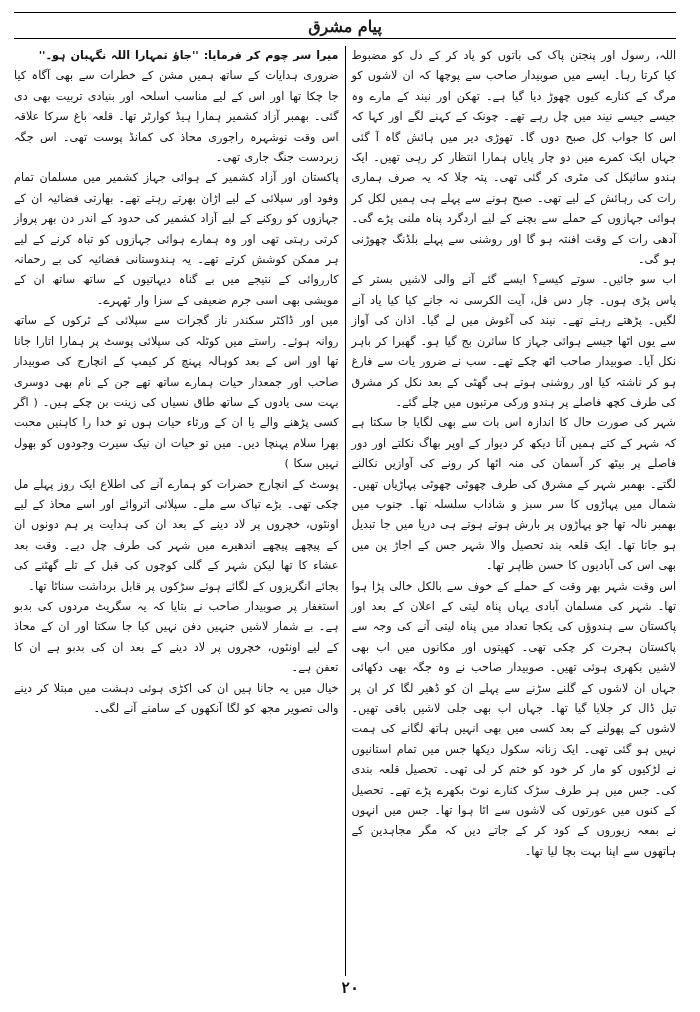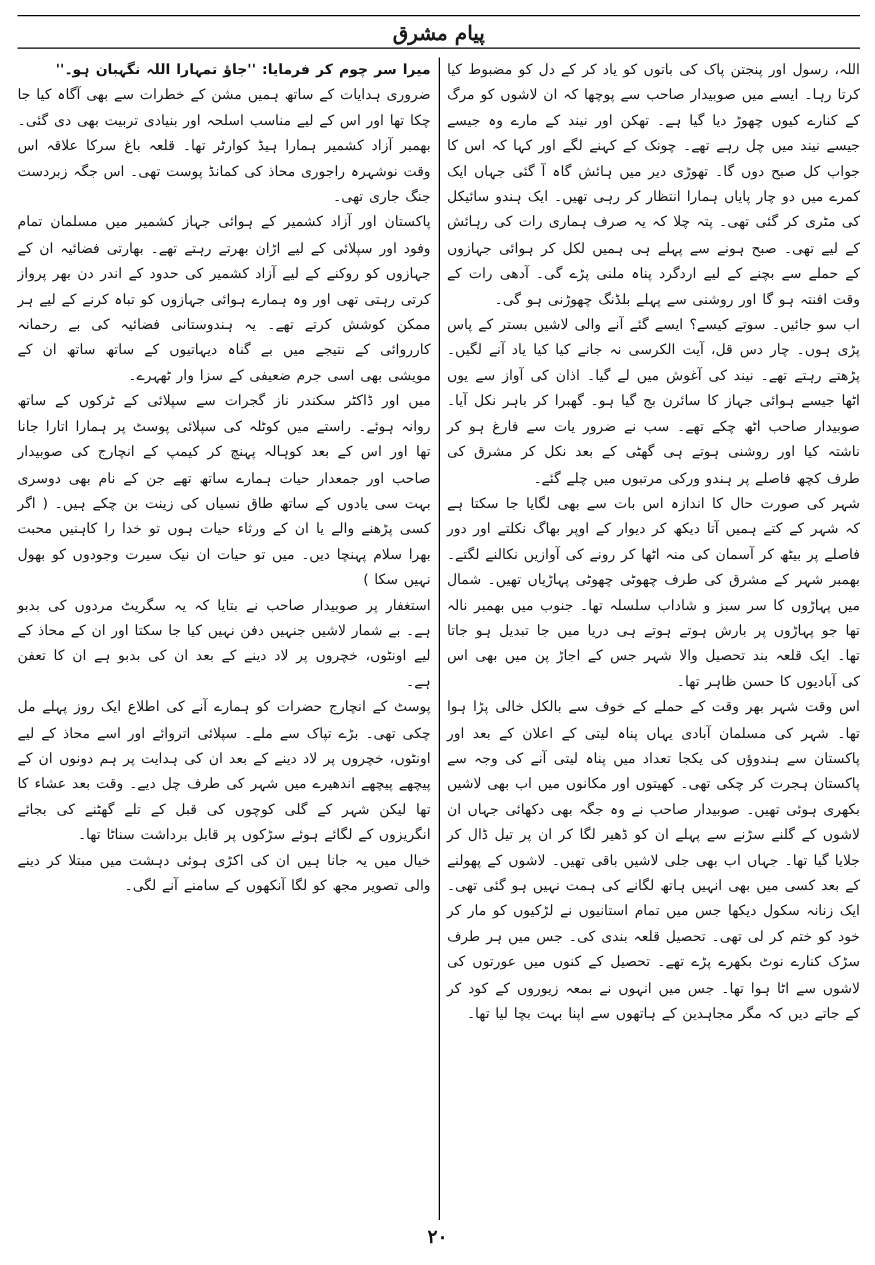--- a/index.html
+++ b/index.html
@@ -13,21 +13,21 @@
     font-family: "DejaVu Sans", sans-serif;
     color: #111111;
     position: relative;
     overflow: hidden;
   }
   .page {
     width: 700px;
     height: 1012px;
     position: relative;
     box-sizing: border-box;
-    padding: 10px 12px 0 14px;
+    padding: 10px 24px 0 14px;
   }
   
   .masthead {
     text-align: center;
     margin: 2px 0 4px 0;
     position: relative;
     height: 30px;
   }
   .masthead .title {
     display: inline-block;
@@ -96,21 +96,21 @@
   }
   
   .footer {
     position: absolute;
     left: 0;
     right: 0;
     bottom: 14px;
     text-align: center;
   }
   .page-number {
-    font-family: Liberation Sans, sans-serif;
+    font-family: Liberation Mono, monospace;
     font-size: 15px;
     font-weight: bold;
     color: #111;
     direction: rtl;
   }
   .col-inner {
     height: 100%;
   }
 </style>
 </head>
@@ -125,22 +125,22 @@
   </div>
 
   <div class="columns">
 
     <div class="col">
       <div class="col-inner">
         <p class="quote-lead">میرا سر چوم کر فرمایا: ''جاؤ تمہارا اللہ نگہبان ہو۔''</p>
         <p>ضروری ہدایات کے ساتھ ہمیں مشن کے خطرات سے بھی آگاہ کیا جا چکا تھا اور اس کے لیے مناسب اسلحہ اور بنیادی تربیت بھی دی گئی۔ بھمبر آزاد کشمیر ہمارا ہیڈ کوارٹر تھا۔ قلعہ باغ سرکا علاقہ اس وقت نوشہرہ راجوری محاذ کی کمانڈ پوست تھی۔ اس جگہ زبردست جنگ جاری تھی۔</p>
         <p>پاکستان اور آزاد کشمیر کے ہوائی جہاز کشمیر میں مسلمان تمام وفود اور سپلائی کے لیے اڑان بھرتے رہتے تھے۔ بھارتی فضائیہ ان کے جہازوں کو روکنے کے لیے آزاد کشمیر کی حدود کے اندر دن بھر پرواز کرتی رہتی تھی اور وہ ہمارے ہوائی جہازوں کو تباہ کرنے کے لیے ہر ممکن کوشش کرتے تھے۔ یہ ہندوستانی فضائیہ کی بے رحمانہ کارروائی کے نتیجے میں بے گناہ دیہاتیوں کے ساتھ ساتھ ان کے مویشی بھی اسی جرم ضعیفی کے سزا وار ٹھہرے۔</p>
         <p>میں اور ڈاکٹر سکندر ناز گجرات سے سپلائی کے ٹرکوں کے ساتھ روانہ ہوئے۔ راستے میں کوٹلہ کی سپلائی پوسٹ پر ہمارا اتارا جانا تھا اور اس کے بعد کوہالہ پہنچ کر کیمپ کے انچارج کی صوبیدار صاحب اور جمعدار حیات ہمارے ساتھ تھے جن کے نام بھی دوسری بہت سی یادوں کے ساتھ طاق نسیاں کی زینت بن چکے ہیں۔ ( اگر کسی پڑھنے والے یا ان کے ورثاء حیات ہوں تو خدا را کاہنیں محبت بھرا سلام پہنچا دیں۔ میں تو حیات ان نیک سیرت وجودوں کو بھول نہیں سکا )</p>
+        <p>پوسٹ کے انچارج حضرات کو ہمارے آنے کی اطلاع ایک روز پہلے مل چکی تھی۔ بڑے تپاک سے ملے۔ سپلائی اتروائے اور اسے محاذ کے لیے اونٹوں، خچروں پر لاد دینے کے بعد ان کی ہدایت پر ہم دونوں ان کے پیچھے پیچھے اندھیرے میں شہر کی طرف چل دیے۔ وقت بعد عشاء کا تھا لیکن شہر کے گلی کوچوں کی قبل کے تلے گھٹنے کی بجائے انگریزوں کے لگائے ہوئے سڑکوں پر قابل برداشت سناٹا تھا۔</p>
         <p>استغفار پر صوبیدار صاحب نے بتایا کہ یہ سگریٹ مردوں کی بدبو ہے۔ بے شمار لاشیں جنہیں دفن نہیں کیا جا سکتا اور ان کے محاذ کے لیے اونٹوں، خچروں پر لاد دینے کے بعد ان کی بدبو ہے ان کا تعفن ہے۔</p>
-        <p>پوسٹ کے انچارج حضرات کو ہمارے آنے کی اطلاع ایک روز پہلے مل چکی تھی۔ بڑے تپاک سے ملے۔ سپلائی اتروائے اور اسے محاذ کے لیے اونٹوں، خچروں پر لاد دینے کے بعد ان کی ہدایت پر ہم دونوں ان کے پیچھے پیچھے اندھیرے میں شہر کی طرف چل دیے۔ وقت بعد عشاء کا تھا لیکن شہر کے گلی کوچوں کی قبل کے تلے گھٹنے کی بجائے انگریزوں کے لگائے ہوئے سڑکوں پر قابل برداشت سناٹا تھا۔</p>
         <p>خیال میں یہ جانا ہیں ان کی اکڑی ہوئی دہشت میں مبتلا کر دینے والی تصویر مجھ کو لگا آنکھوں کے سامنے آنے لگی۔</p>
       </div>
     </div>
 
     <div class="col-divider"></div>
 
     <div class="col">
       <div class="col-inner">
         <p>اللہ، رسول اور پنجتن پاک کی باتوں کو یاد کر کے دل کو مضبوط کیا کرتا رہا۔ ایسے میں صوبیدار صاحب سے پوچھا کہ ان لاشوں کو مرگ کے کنارے کیوں چھوڑ دیا گیا ہے۔ تھکن اور نیند کے مارے وہ جیسے جیسے نیند میں چل رہے تھے۔ چونک کے کہنے لگے اور کہا کہ اس کا جواب کل صبح دوں گا۔ تھوڑی دیر میں ہائش گاہ آ گئی جہاں ایک کمرے میں دو چار پایاں ہمارا انتظار کر رہی تھیں۔ ایک ہندو سائیکل کی مٹری کر گئی تھی۔ پتہ چلا کہ یہ صرف ہماری رات کی رہائش کے لیے تھی۔ صبح ہونے سے پہلے ہی ہمیں لکل کر ہوائی جہازوں کے حملے سے بچنے کے لیے اردگرد پناہ ملنی پڑے گی۔ آدھی رات کے وقت افنتہ ہو گا اور روشنی سے پہلے بلڈنگ چھوڑنی ہو گی۔</p>
         <p>اب سو جائیں۔ سوتے کیسے؟ ایسے گئے آنے والی لاشیں بستر کے پاس پڑی ہوں۔ چار دس قل، آیت الکرسی نہ جانے کیا کیا یاد آنے لگیں۔ پڑھتے رہتے تھے۔ نیند کی آغوش میں لے گیا۔ اذان کی آواز سے یوں اٹھا جیسے ہوائی جہاز کا سائرن بج گیا ہو۔ گھبرا کر باہر نکل آیا۔ صوبیدار صاحب اٹھ چکے تھے۔ سب نے ضرور یات سے فارغ ہو کر ناشتہ کیا اور روشنی ہوتے ہی گھٹی کے بعد نکل کر مشرق کی طرف کچھ فاصلے پر ہندو ورکی مرتبوں میں چلے گئے۔</p>

